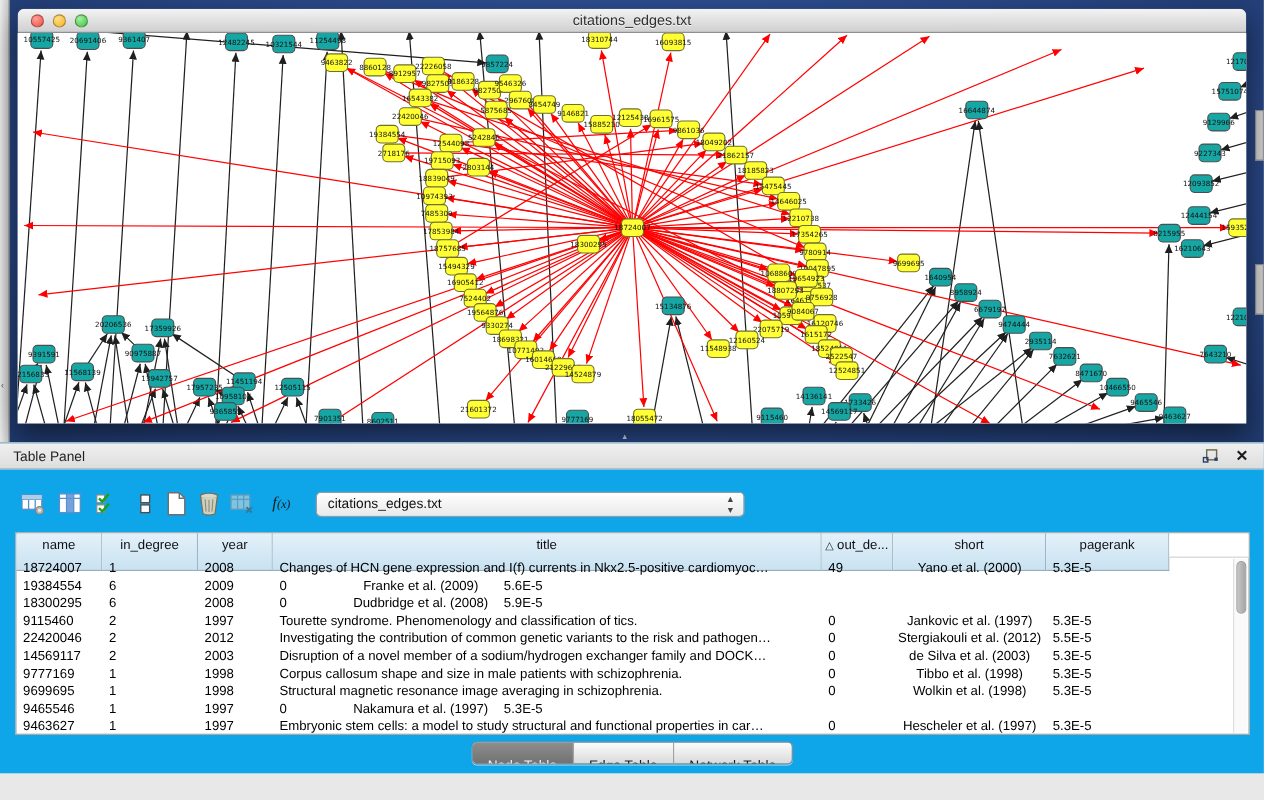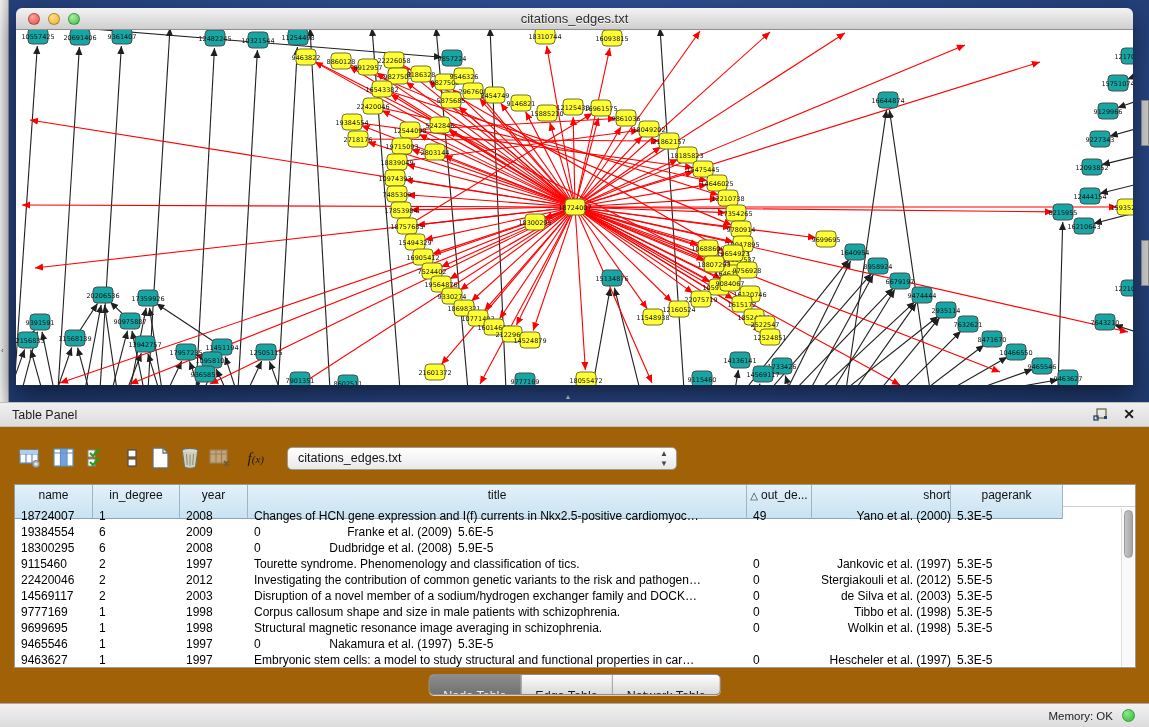--- a/index.html
+++ b/index.html
@@ -26,21 +26,21 @@
     border:1px solid rgba(0,0,0,.3); }
   .tl.red    { left:12px;  background:radial-gradient(circle at 35% 30%, #ffa09a, #ee4e42); }
   .tl.yellow { left:32px;  background:radial-gradient(circle at 35% 30%, #ffe08a, #f5b01f); }
   .tl.green  { left:52px;  background:radial-gradient(circle at 35% 30%, #a8efa0, #38c43e); }
   .win-title { display:block; text-align:center; line-height:21px; font-size:13px; color:#2e2e2e;
     text-shadow:0 1px 0 rgba(255,255,255,.8); }
   .canvas { width:1117px; height:355px; background:#ffffff; overflow:hidden; }
   #net text { font-family:"DejaVu Sans",sans-serif; }
 
   
-  #table-panel { position:absolute; left:0; top:402px; width:1149px; height:301px; background:#a16207; }
+  #table-panel { position:absolute; left:0; top:402px; width:1149px; height:301px; background:#0ea5e9; }
   .panel-header { position:relative; height:25px; background:linear-gradient(#f0f0f0,#dddddd);
     border-top:1px solid #bdbdbd; border-bottom:1px solid #c2c2c2; }
   .panel-title { position:absolute; left:12px; top:5px; font-size:12.5px; color:#1e1e1e; }
   .float-btn { position:absolute; right:40px; top:4px; width:16px; height:16px; }
   .close-btn { position:absolute; right:14px; top:3px; font-size:14px; font-weight:bold; color:#1a1a1a; cursor:default; }
 
   .toolbar { position:absolute; left:0; top:44px; height:28px; width:100%; }
   .tb-icon { position:absolute; top:0; width:24px; height:24px; }
   .combo { position:absolute; left:287px; top:1px; width:390px; height:23px;
     background:linear-gradient(#ffffff,#e9e9e9); border:1px solid #9b9b9b; border-radius:5px; }
@@ -53,21 +53,21 @@
   .th { height:34px; line-height:21px; font-size:12px; color:#111; text-align:center;
     background:linear-gradient(#e3f1fa,#c9e2f1); border-right:1px solid #9db6c7; border-bottom:1px solid #8ba6b6;
     overflow:hidden; white-space:nowrap; }
   .th-fill { flex:1; background:#ffffff; border-bottom:1px solid #cfcfcf; }
   .sort-glyph { font-size:10px; margin-right:3px; color:#12303a; }
   .tbody { position:absolute; left:0; top:23px; right:14px; bottom:0; overflow:hidden; }
   .tr { display:flex; height:16px; }
   .td { height:16px; line-height:16px; font-size:12px; color:#000; padding-left:6px;
     overflow:hidden; white-space:nowrap; }
   .c0{width:78px} .c1{width:87px} .c2{width:68px} .c3{width:499px} .c4{width:65px}
-  .c5{width:139px; text-align:right; padding-left:0} .c6{width:112px}
+  .c5{width:139px; text-align:center; padding-left:0} .c6{width:112px}
   .vscroll { position:absolute; right:1px; top:23px; bottom:1px; width:13px; background:#fafafa;
     border-left:1px solid #dddddd; }
   .vthumb { position:absolute; left:2px; top:2px; width:9px; height:48px; border-radius:5px;
     background:linear-gradient(90deg,#c6c6c6,#a6a6a6); border:1px solid #9a9a9a; }
 
   .tabs { position:absolute; left:50%; transform:translateX(-50%); top:272px; height:21px;
     display:inline-flex; border:1px solid #8d8d8d; border-radius:5px; overflow:hidden;
     background:linear-gradient(#fdfdfd,#dadada); box-shadow:0 1px 0 rgba(255,255,255,.7); }
   .tab { padding:12px 14px; line-height:19px; font-size:12.5px; color:#1c1c1c; border-right:1px solid #a0a0a0; }
   .tab:last-child { border-right:none; }
@@ -711,17 +711,13 @@
       </div>
     </div>
 
     <div class="tabs">
       <span class="tab selected">Node Table</span>
       <span class="tab">Edge Table</span>
       <span class="tab">Network Table</span>
     </div>
   </div>
 
-  <div id="status-bar">
-    <span class="mem-label">Memory: OK</span>
-    <span class="mem-dot"></span>
-  </div>
 </div>
 
 </body></html>

